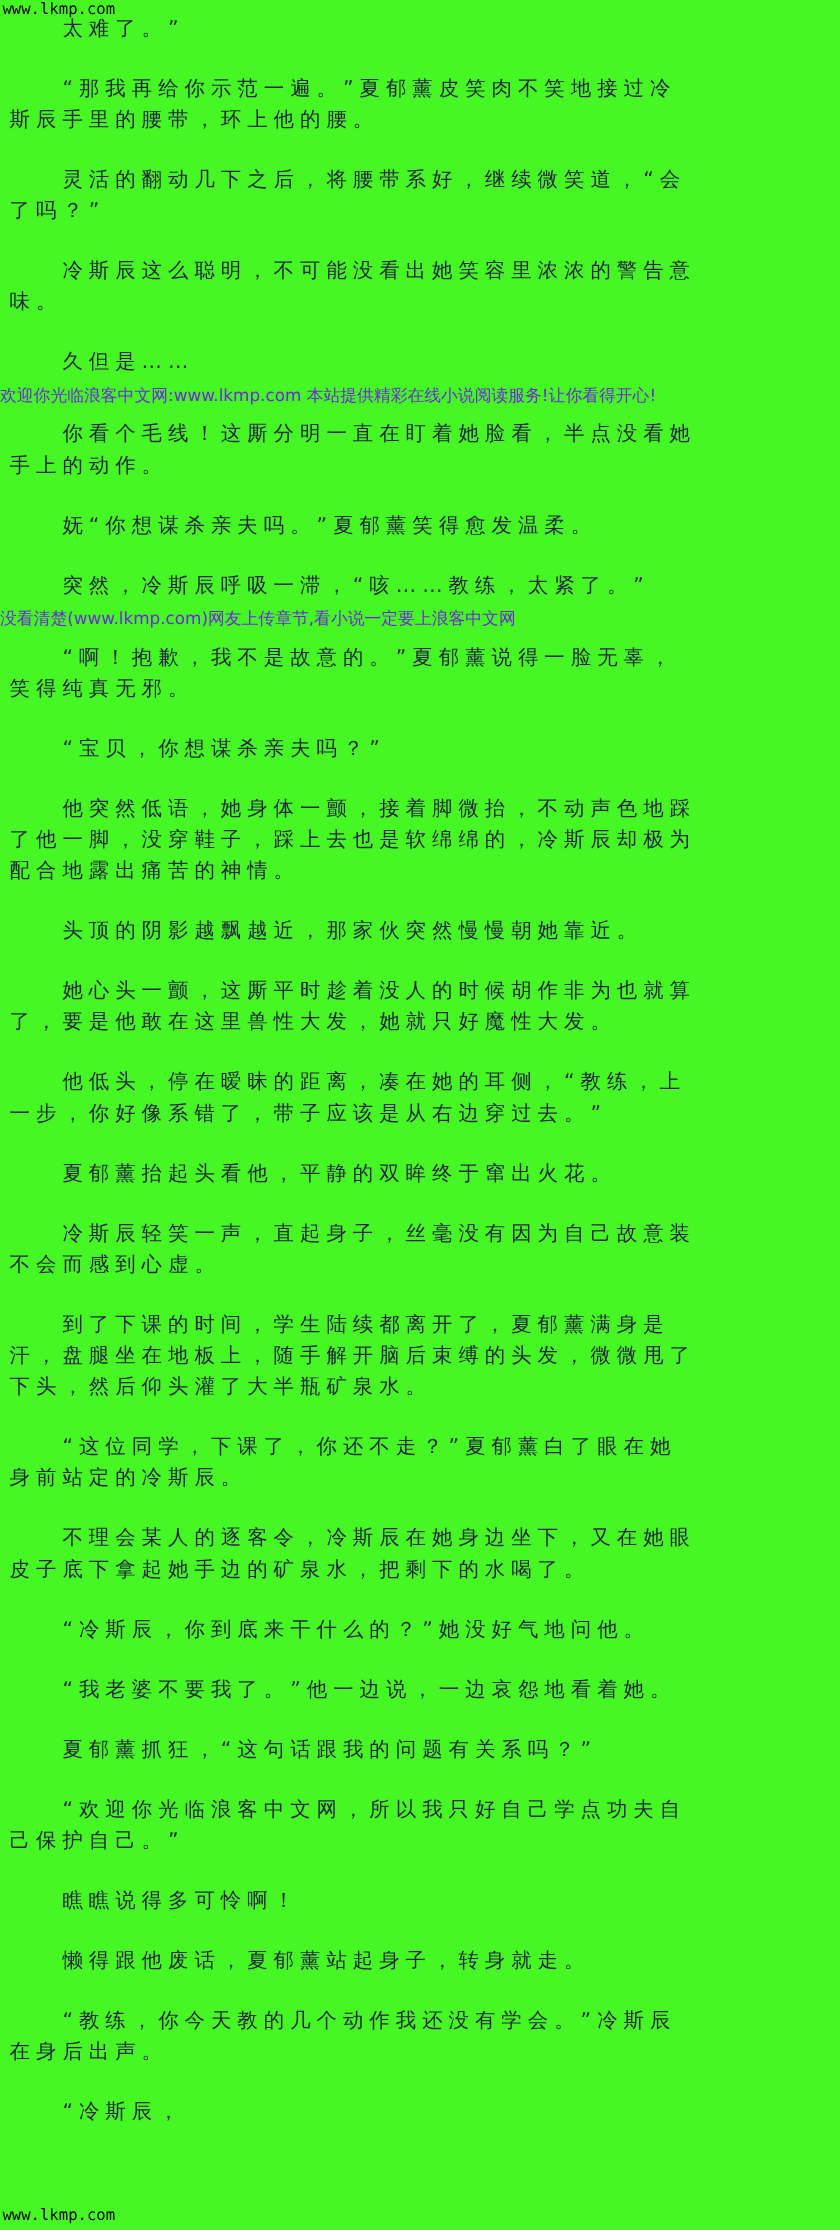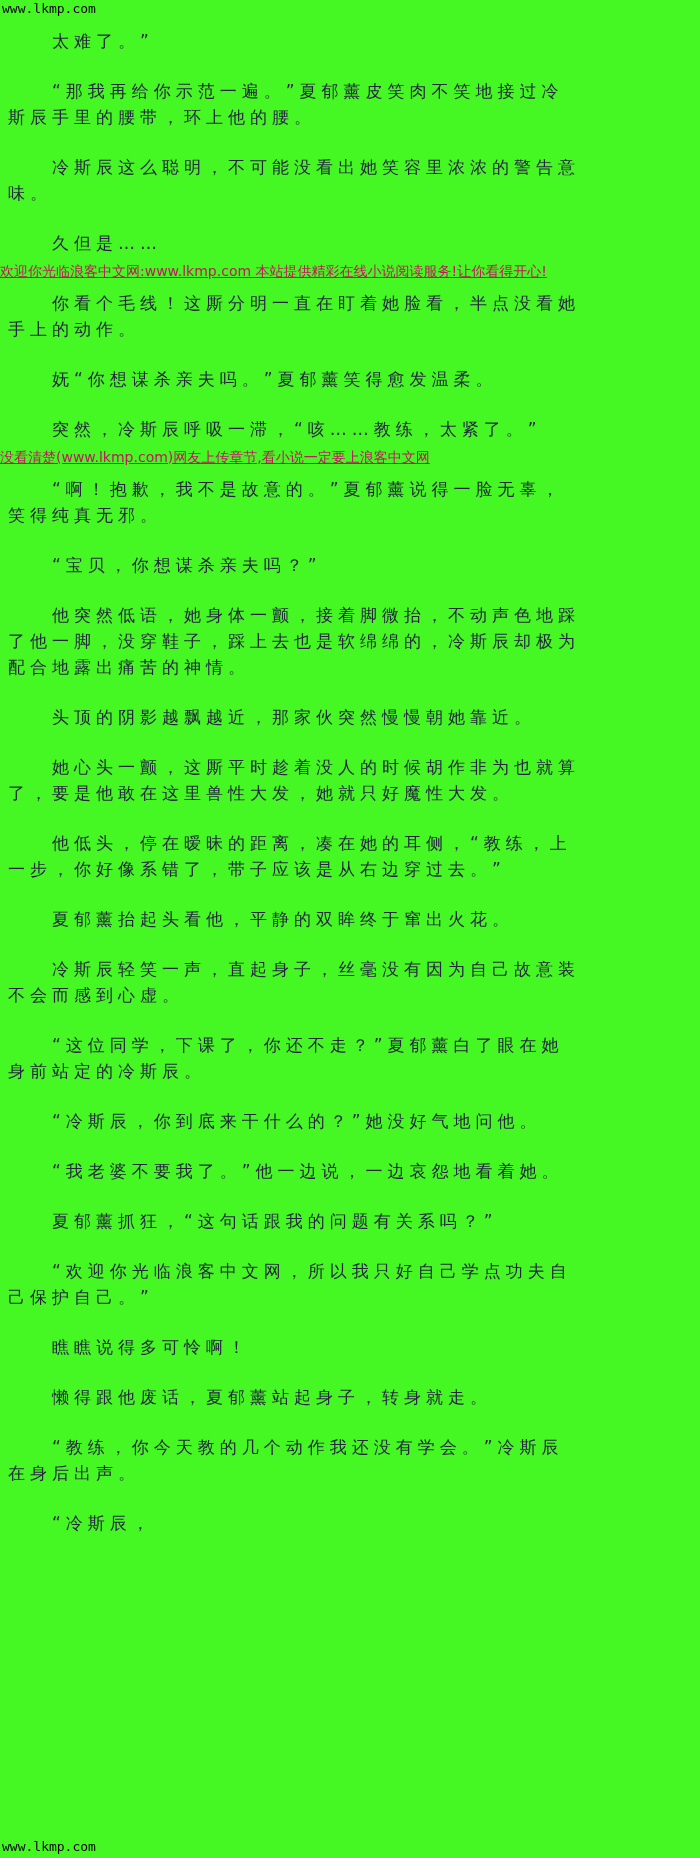--- a/index.html
+++ b/index.html
@@ -21,69 +21,71 @@
     left: 2px;
     font-family: "DejaVu Sans Mono", monospace;
     font-size: 13px;
     color: #000000;
     letter-spacing: 0;
     white-space: nowrap;
   }
   .corner-url.top { top: 1px; }
   .corner-url.bottom { bottom: 4px; }
   .content {
-    padding: 28px 8px 0 8px;
+    padding: 11px 8px 0 8px;
   }
   .para {
     font-size: 17px;
     line-height: 26px;
     color: #252540;
     letter-spacing: 5px;
     text-indent: 44px;
     margin: 0 0 24px 0;
     word-break: break-all;
     text-align: left;
   }
   .watermark-line {
     font-size: 14px;
     line-height: 18px;
-    color: #be185d;
+    color: #6d28d9;
     letter-spacing: 0;
     text-indent: 0;
     margin: -18px 0 10px -8px;
     word-break: break-all;
     font-family: "DejaVu Sans", sans-serif;
-    text-decoration: underline;
   }
 </style>
 </head>
 <body>
 
 <div class="page">
   <span class="corner-url top">www.lkmp.com</span>
 
   <div class="content">
       <div class="para">太难了。”</div>
       <div class="para">“那我再给你示范一遍。”夏郁薰皮笑肉不笑地接过冷斯辰手里的腰带，环上他的腰。</div>
+      <div class="para">灵活的翻动几下之后，将腰带系好，继续微笑道，“会了吗？”</div>
       <div class="para">冷斯辰这么聪明，不可能没看出她笑容里浓浓的警告意味。</div>
       <div class="para">久但是……</div>
       <div class="watermark-line">欢迎你光临浪客中文网:www.lkmp.com 本站提供精彩在线小说阅读服务!让你看得开心!</div>
       <div class="para">你看个毛线！这厮分明一直在盯着她脸看，半点没看她手上的动作。</div>
       <div class="para">妩“你想谋杀亲夫吗。”夏郁薰笑得愈发温柔。</div>
       <div class="para">突然，冷斯辰呼吸一滞，“咳……教练，太紧了。”</div>
       <div class="watermark-line">没看清楚(www.lkmp.com)网友上传章节,看小说一定要上浪客中文网</div>
       <div class="para">“啊！抱歉，我不是故意的。”夏郁薰说得一脸无辜，笑得纯真无邪。</div>
       <div class="para">“宝贝，你想谋杀亲夫吗？”</div>
       <div class="para">他突然低语，她身体一颤，接着脚微抬，不动声色地踩了他一脚，没穿鞋子，踩上去也是软绵绵的，冷斯辰却极为配合地露出痛苦的神情。</div>
       <div class="para">头顶的阴影越飘越近，那家伙突然慢慢朝她靠近。</div>
       <div class="para">她心头一颤，这厮平时趁着没人的时候胡作非为也就算了，要是他敢在这里兽性大发，她就只好魔性大发。</div>
       <div class="para">他低头，停在暧昧的距离，凑在她的耳侧，“教练，上一步，你好像系错了，带子应该是从右边穿过去。”</div>
       <div class="para">夏郁薰抬起头看他，平静的双眸终于窜出火花。</div>
       <div class="para">冷斯辰轻笑一声，直起身子，丝毫没有因为自己故意装不会而感到心虚。</div>
+      <div class="para">到了下课的时间，学生陆续都离开了，夏郁薰满身是汗，盘腿坐在地板上，随手解开脑后束缚的头发，微微甩了下头，然后仰头灌了大半瓶矿泉水。</div>
       <div class="para">“这位同学，下课了，你还不走？”夏郁薰白了眼在她身前站定的冷斯辰。</div>
+      <div class="para">不理会某人的逐客令，冷斯辰在她身边坐下，又在她眼皮子底下拿起她手边的矿泉水，把剩下的水喝了。</div>
       <div class="para">“冷斯辰，你到底来干什么的？”她没好气地问他。</div>
       <div class="para">“我老婆不要我了。”他一边说，一边哀怨地看着她。</div>
       <div class="para">夏郁薰抓狂，“这句话跟我的问题有关系吗？”</div>
       <div class="para">“欢迎你光临浪客中文网，所以我只好自己学点功夫自己保护自己。”</div>
       <div class="para">瞧瞧说得多可怜啊！</div>
       <div class="para">懒得跟他废话，夏郁薰站起身子，转身就走。</div>
       <div class="para">“教练，你今天教的几个动作我还没有学会。”冷斯辰在身后出声。</div>
       <div class="para">“冷斯辰，</div>
     </div>
 

